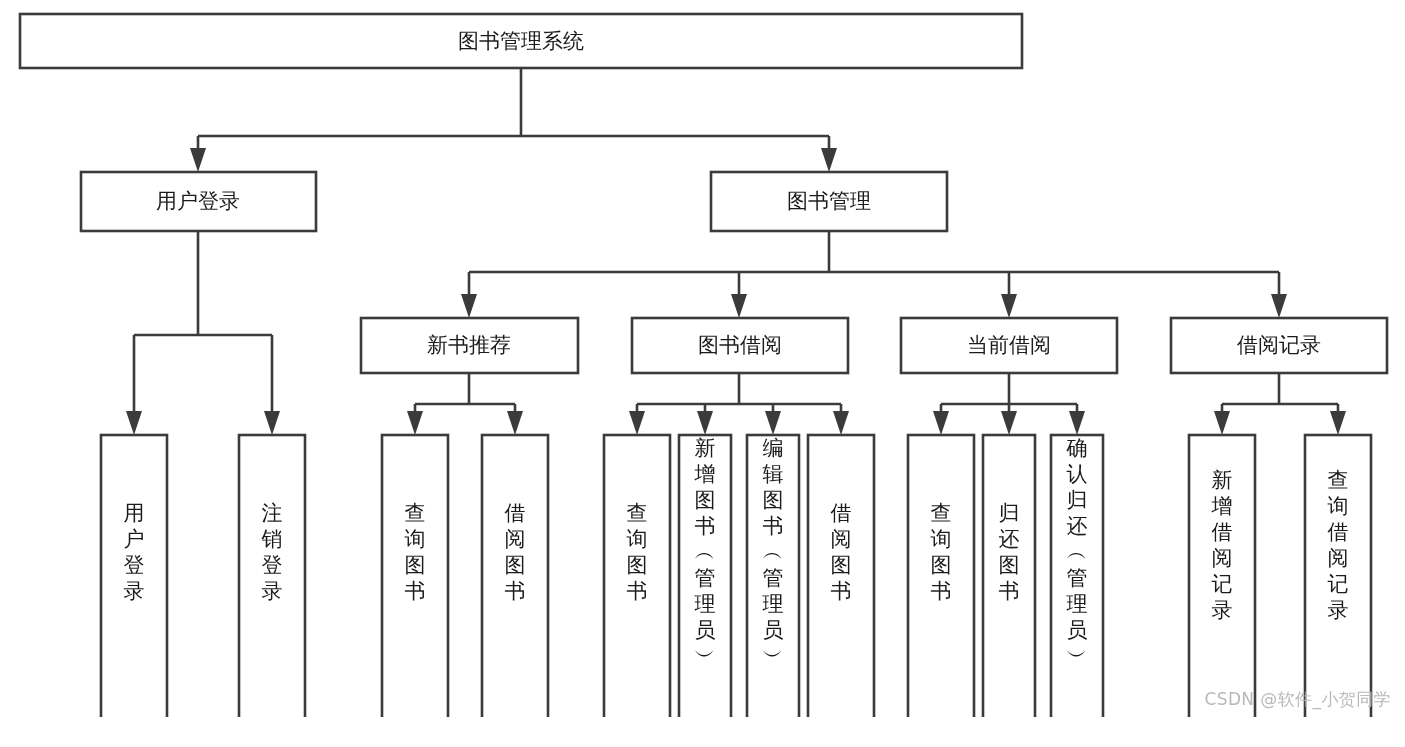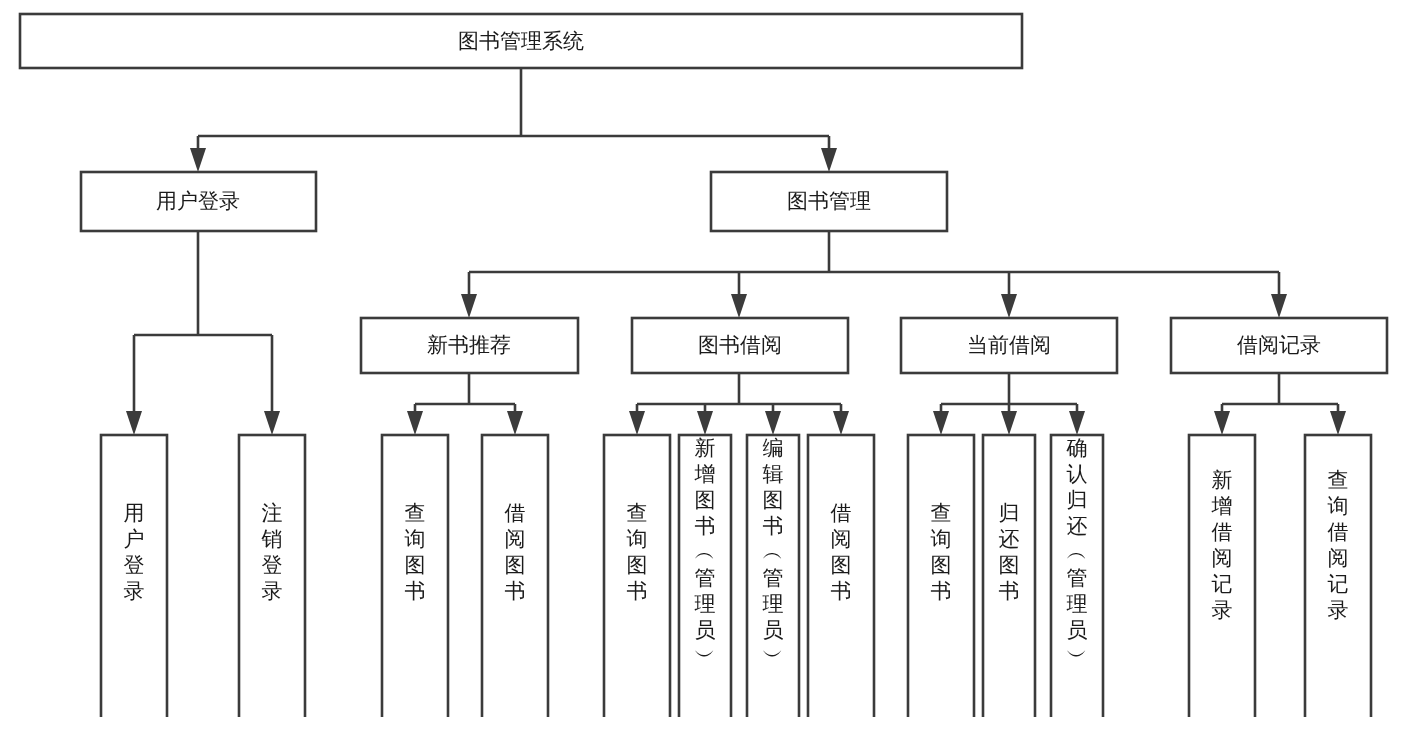--- a/index.html
+++ b/index.html
@@ -233,13 +233,14 @@
       </g>
 
       <g>
         <rect class="node-box" x="1305" y="435" width="66" height="297"></rect>
         <text class="node-label-vertical" x="1338" y="487"><tspan x="1338" dy="0">查</tspan><tspan x="1338" dy="26">询</tspan><tspan x="1338" dy="26">借</tspan><tspan x="1338" dy="26">阅</tspan><tspan x="1338" dy="26">记</tspan><tspan x="1338" dy="26">录</tspan></text>
       </g>
 
     </g>
   </svg>
 
+  <div class="watermark-text">CSDN @软件_小贺同学</div>
 </div>
 
 </body></html>

